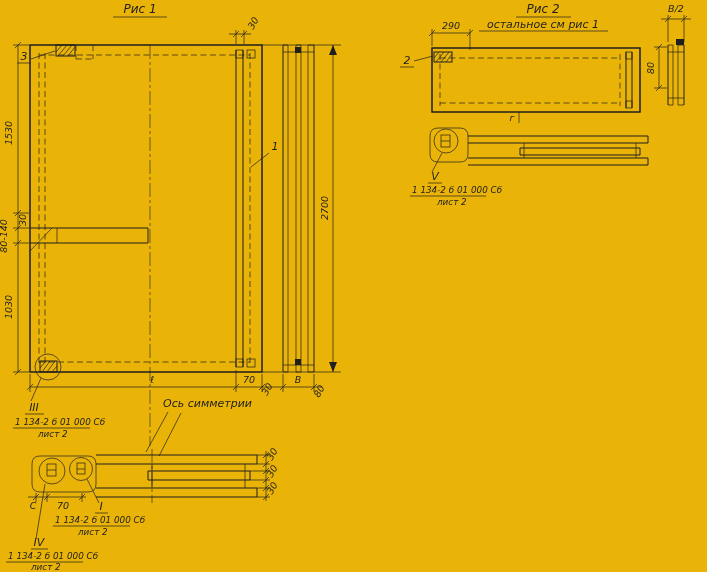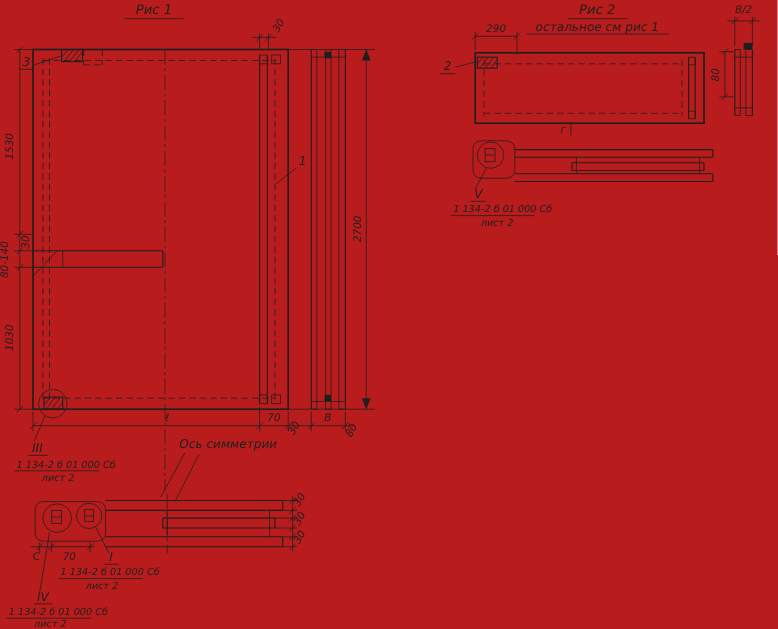--- a/index.html
+++ b/index.html
@@ -1,16 +1,16 @@
 <!DOCTYPE html>
 <html><head>
 <meta charset="utf-8">
 <style>
   html,body{margin:0;padding:0;background:#ffffff}
-  .sheet{position:relative;width:707px;height:572px;background:#b91c1c;overflow:hidden;
+  .sheet{position:relative;width:707px;height:572px;background:#eab308;overflow:hidden;
          font-family:"DejaVu Sans",sans-serif}
   svg{display:block}
   svg line,svg path,svg rect,svg circle{stroke:#1f1f1f;fill:none;stroke-linecap:butt}
   .thick{stroke-width:1.5}
   .med{stroke-width:1}
   .thin{stroke-width:0.7}
   .dash{stroke-width:0.7;stroke-dasharray:6 3.5}
   .chain{stroke-width:0.6;stroke-dasharray:14 3 3 3}
   .fillink{fill:#1f1f1f;stroke:none}
   text{fill:#1f1f1f;stroke:none;font-family:"DejaVu Sans",sans-serif;font-style:italic}

